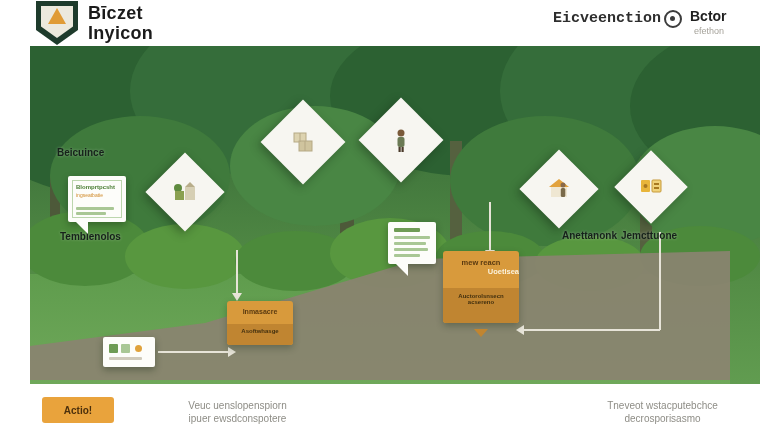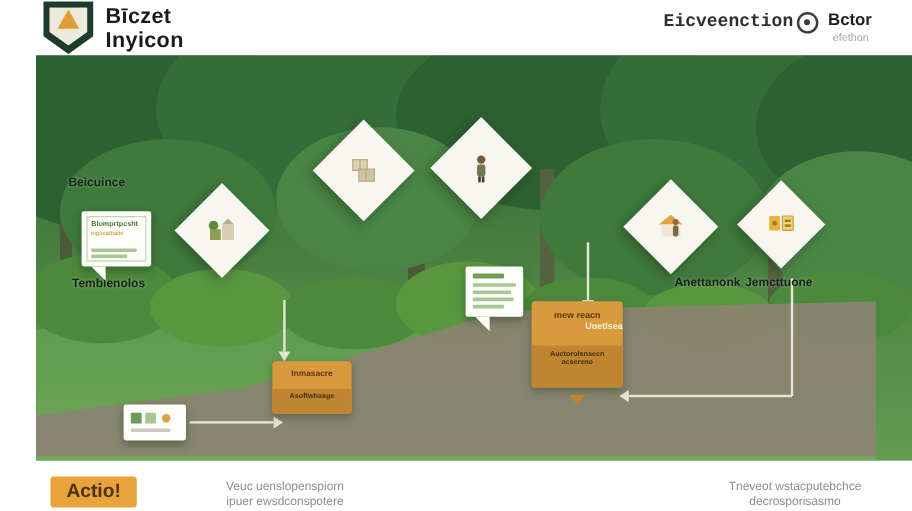--- a/index.html
+++ b/index.html
@@ -46,21 +46,21 @@
   .tag-tail{position:absolute;width:0;height:0;border-left:7px solid transparent;border-right:7px solid transparent;border-top:8px solid #c08531;}
 
   .line{position:absolute;background:#e7e4d8;}
   .arrow-right{position:absolute;width:0;height:0;border-top:5px solid transparent;border-bottom:5px solid transparent;border-left:8px solid #e7e4d8;}
   .arrow-left{position:absolute;width:0;height:0;border-top:5px solid transparent;border-bottom:5px solid transparent;border-right:8px solid #e7e4d8;}
   .arrow-down{position:absolute;width:0;height:0;border-left:5px solid transparent;border-right:5px solid transparent;border-top:8px solid #e7e4d8;}
 
   
   .footer{position:absolute;left:0;top:384px;width:760px;height:42px;background:#ffffff;z-index:5;}
   .action-btn{position:absolute;left:42px;top:13px;width:72px;height:26px;background:#e9a33c;border:none;border-radius:3px;
-              font-family:inherit;font-size:16px;font-weight:bold;color:#4c300c;cursor:pointer;}
+              font-family:inherit;font-size:10px;font-weight:bold;color:#4c300c;cursor:pointer;}
   .note{position:absolute;top:15px;font-size:10px;line-height:13px;color:#8e8d86;text-align:center;}
 </style>
 </head>
 <body>
 
 <div class="stage">
 
   <div class="header">
     <div class="shield">
       <div class="shield-inner"></div>

